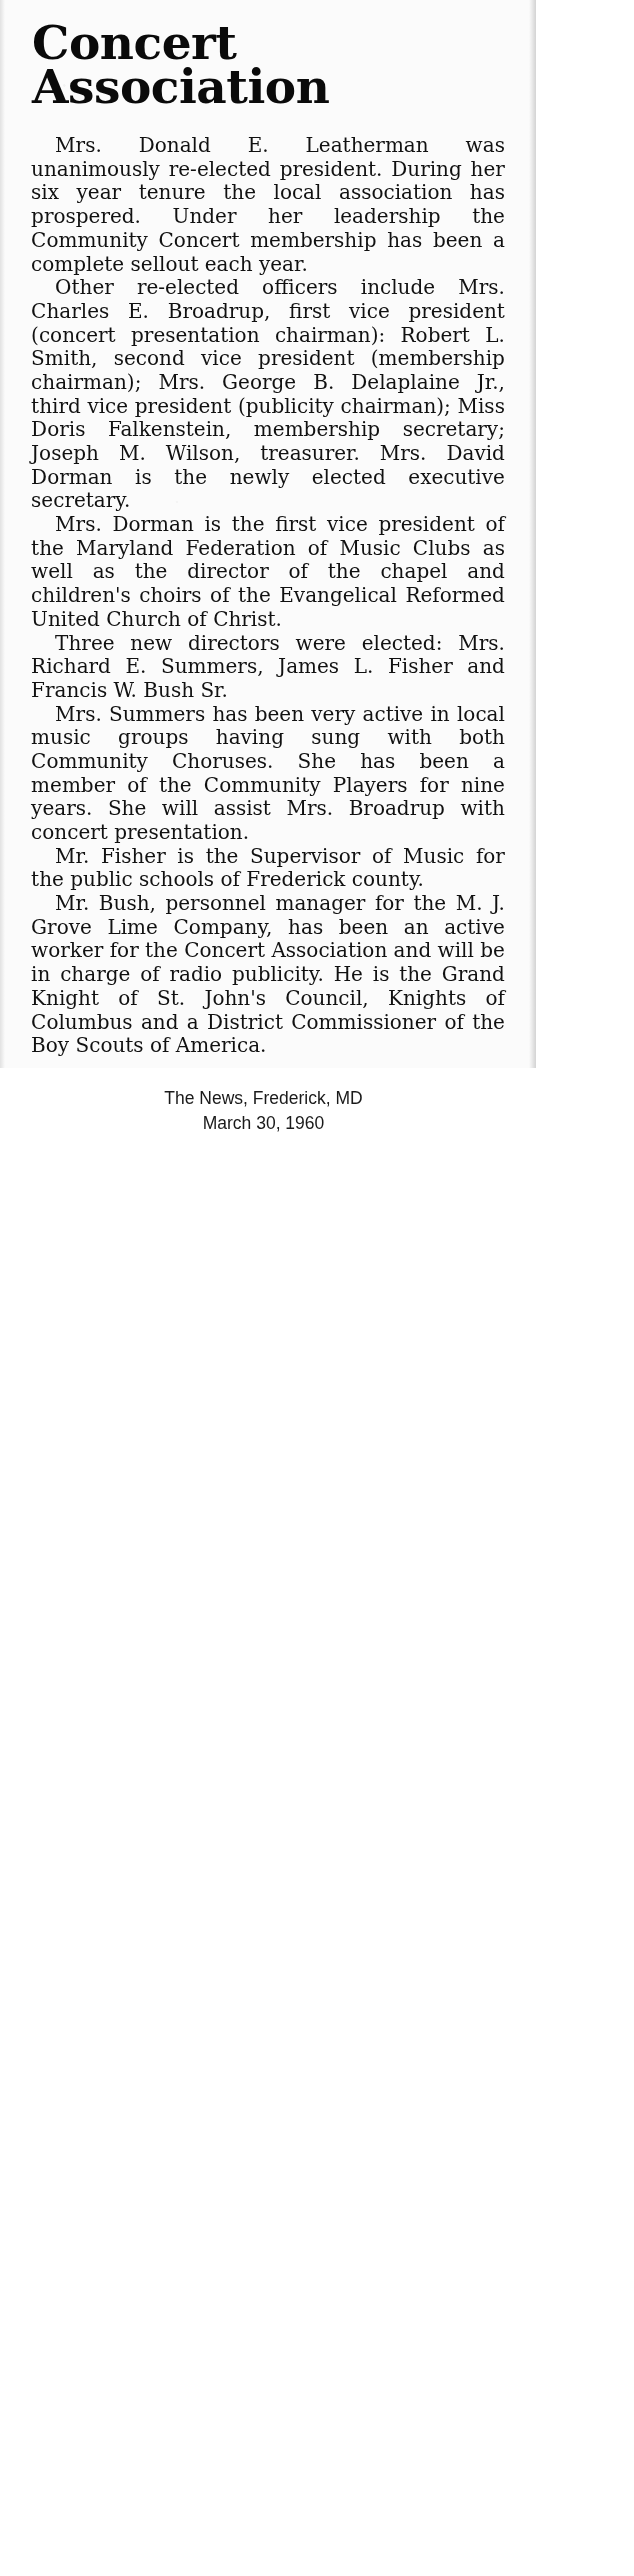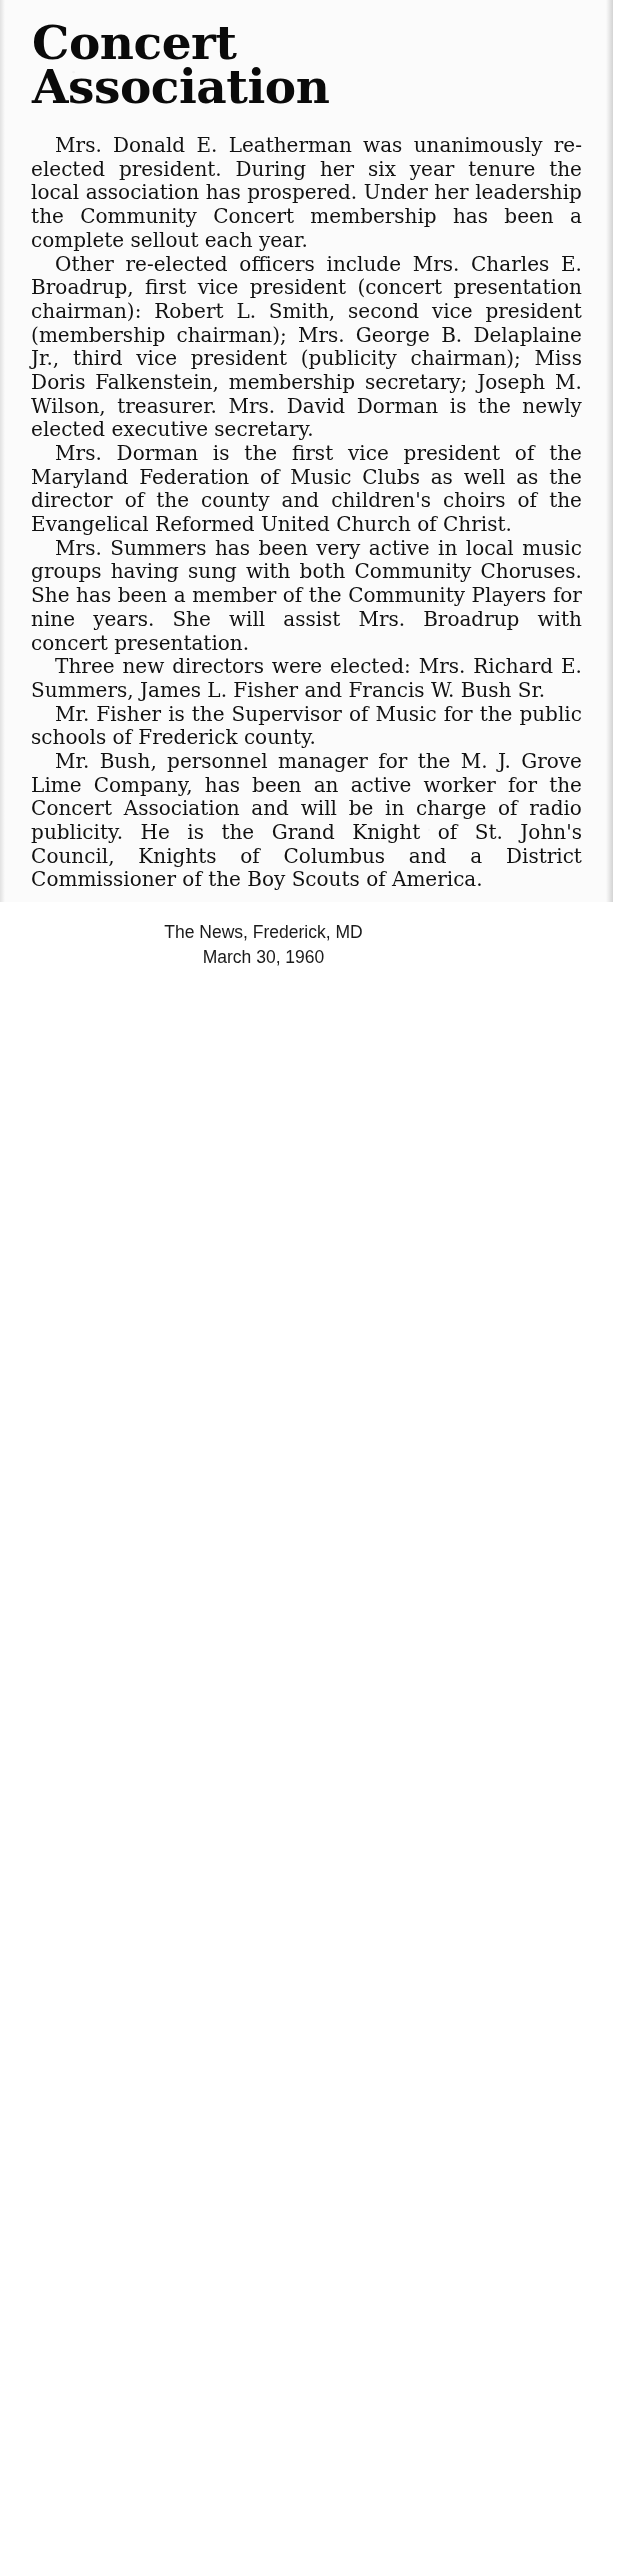--- a/index.html
+++ b/index.html
@@ -14,21 +14,21 @@
   }
   .page {
     position: relative;
     width: 635px;
     min-height: 2786px;
     background: #ffffff;
     box-sizing: border-box;
   }
   .clipping {
     position: relative;
-    width: 613px;
+    width: 536px;
     box-sizing: border-box;
     padding: 20.6px 29px 10.3px 29px;
     background: #fbfbfb;
     
     background-image:
       radial-gradient(circle at 12% 8%, rgba(0,0,0,0.035) 0 1px, transparent 1.5px),
       radial-gradient(circle at 63% 21%, rgba(0,0,0,0.03) 0 1px, transparent 1.5px),
       radial-gradient(circle at 33% 47%, rgba(0,0,0,0.028) 0 1px, transparent 1.5px),
       radial-gradient(circle at 81% 66%, rgba(0,0,0,0.03) 0 1px, transparent 1.5px),
       radial-gradient(circle at 24% 81%, rgba(0,0,0,0.025) 0 1px, transparent 1.5px),
@@ -120,23 +120,23 @@
     <h1 class="headline">
       <span class="hl-line">Concert</span>
       <span class="hl-line">Association</span>
     </h1>
 
     <div class="rule"></div>
 
     <div class="body-col">
       <p>Mrs. Donald E. Leatherman was unanimously re-elected president. During her six year tenure the local association has prospered. Under her leadership the Community Concert membership has been a complete sellout each year.</p>
       <p>Other re-elected officers include Mrs. Charles E. Broadrup, first vice president (concert presentation chairman): Robert L. Smith, second vice president (membership chairman); Mrs. George B. Delaplaine Jr., third vice president (publicity chairman); Miss Doris Falkenstein, membership secretary; Joseph M. Wilson, treasurer. Mrs. David Dorman is the newly elected executive secretary.</p>
-      <p>Mrs. Dorman is the first vice president of the Maryland Federation of Music Clubs as well as the director of the county and children's choirs of the Evangelical Reformed United Church of Christ.</p>
+      <p>Mrs. Dorman is the first vice president of the Maryland Federation of Music Clubs as well as the director of the chapel and children's choirs of the Evangelical Reformed United Church of Christ.</p>
+      <p>Three new directors were elected: Mrs. Richard E. Summers, James L. Fisher and Francis W. Bush Sr.</p>
       <p>Mrs. Summers has been very active in local music groups having sung with both Community Choruses. She has been a member of the Community Players for nine years. She will assist Mrs. Broadrup with concert presentation.</p>
-      <p>Three new directors were elected: Mrs. Richard E. Summers, James L. Fisher and Francis W. Bush Sr.</p>
       <p>Mr. Fisher is the Supervisor of Music for the public schools of Frederick county.</p>
       <p>Mr. Bush, personnel manager for the M. J. Grove Lime Company, has been an active worker for the Concert Association and will be in charge of radio publicity. He is the Grand Knight of St. John's Council, Knights of Columbus and a District Commissioner of the Boy Scouts of America.</p>
     </div>
 
   </div>
 
   <div class="caption">
     <span class="cap-line">The News, Frederick, MD</span>
     <span class="cap-line">March 30, 1960</span>
   </div>

